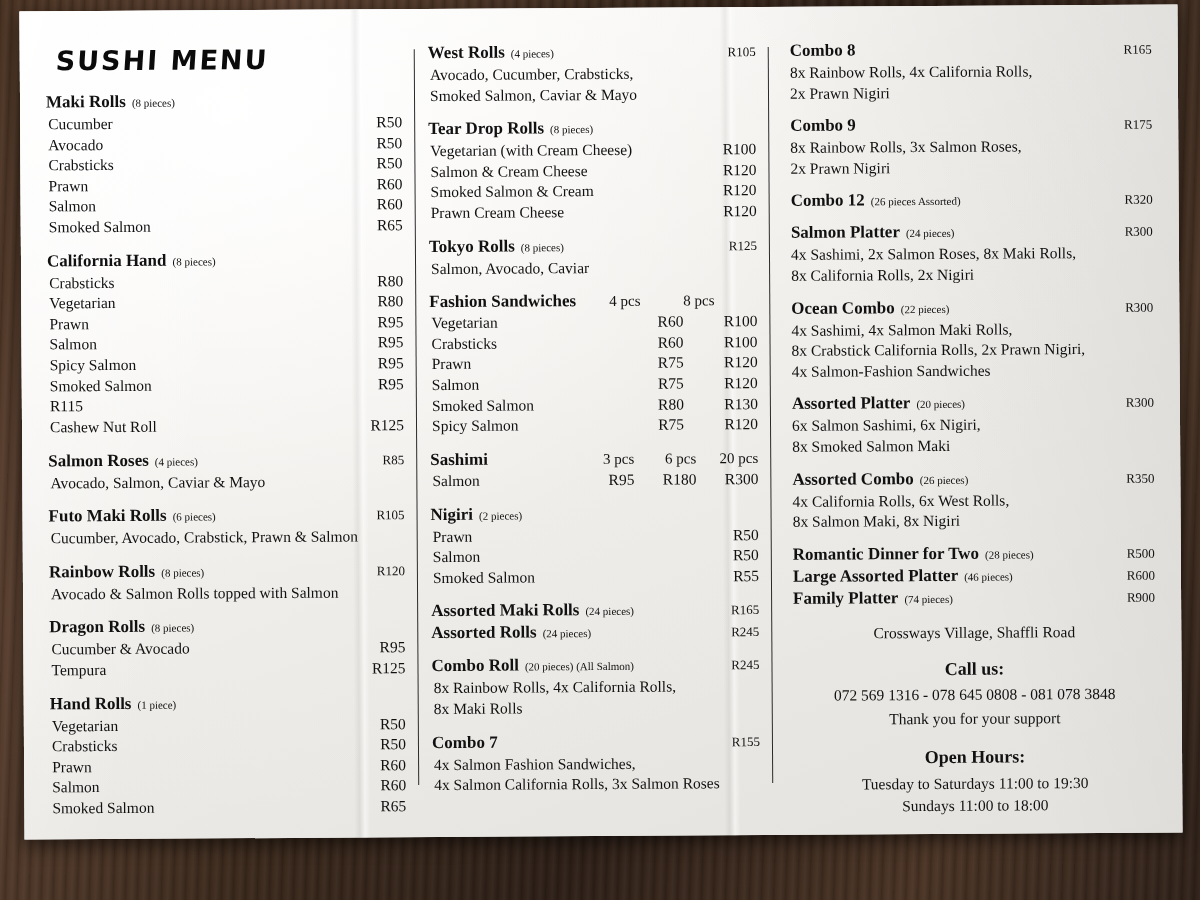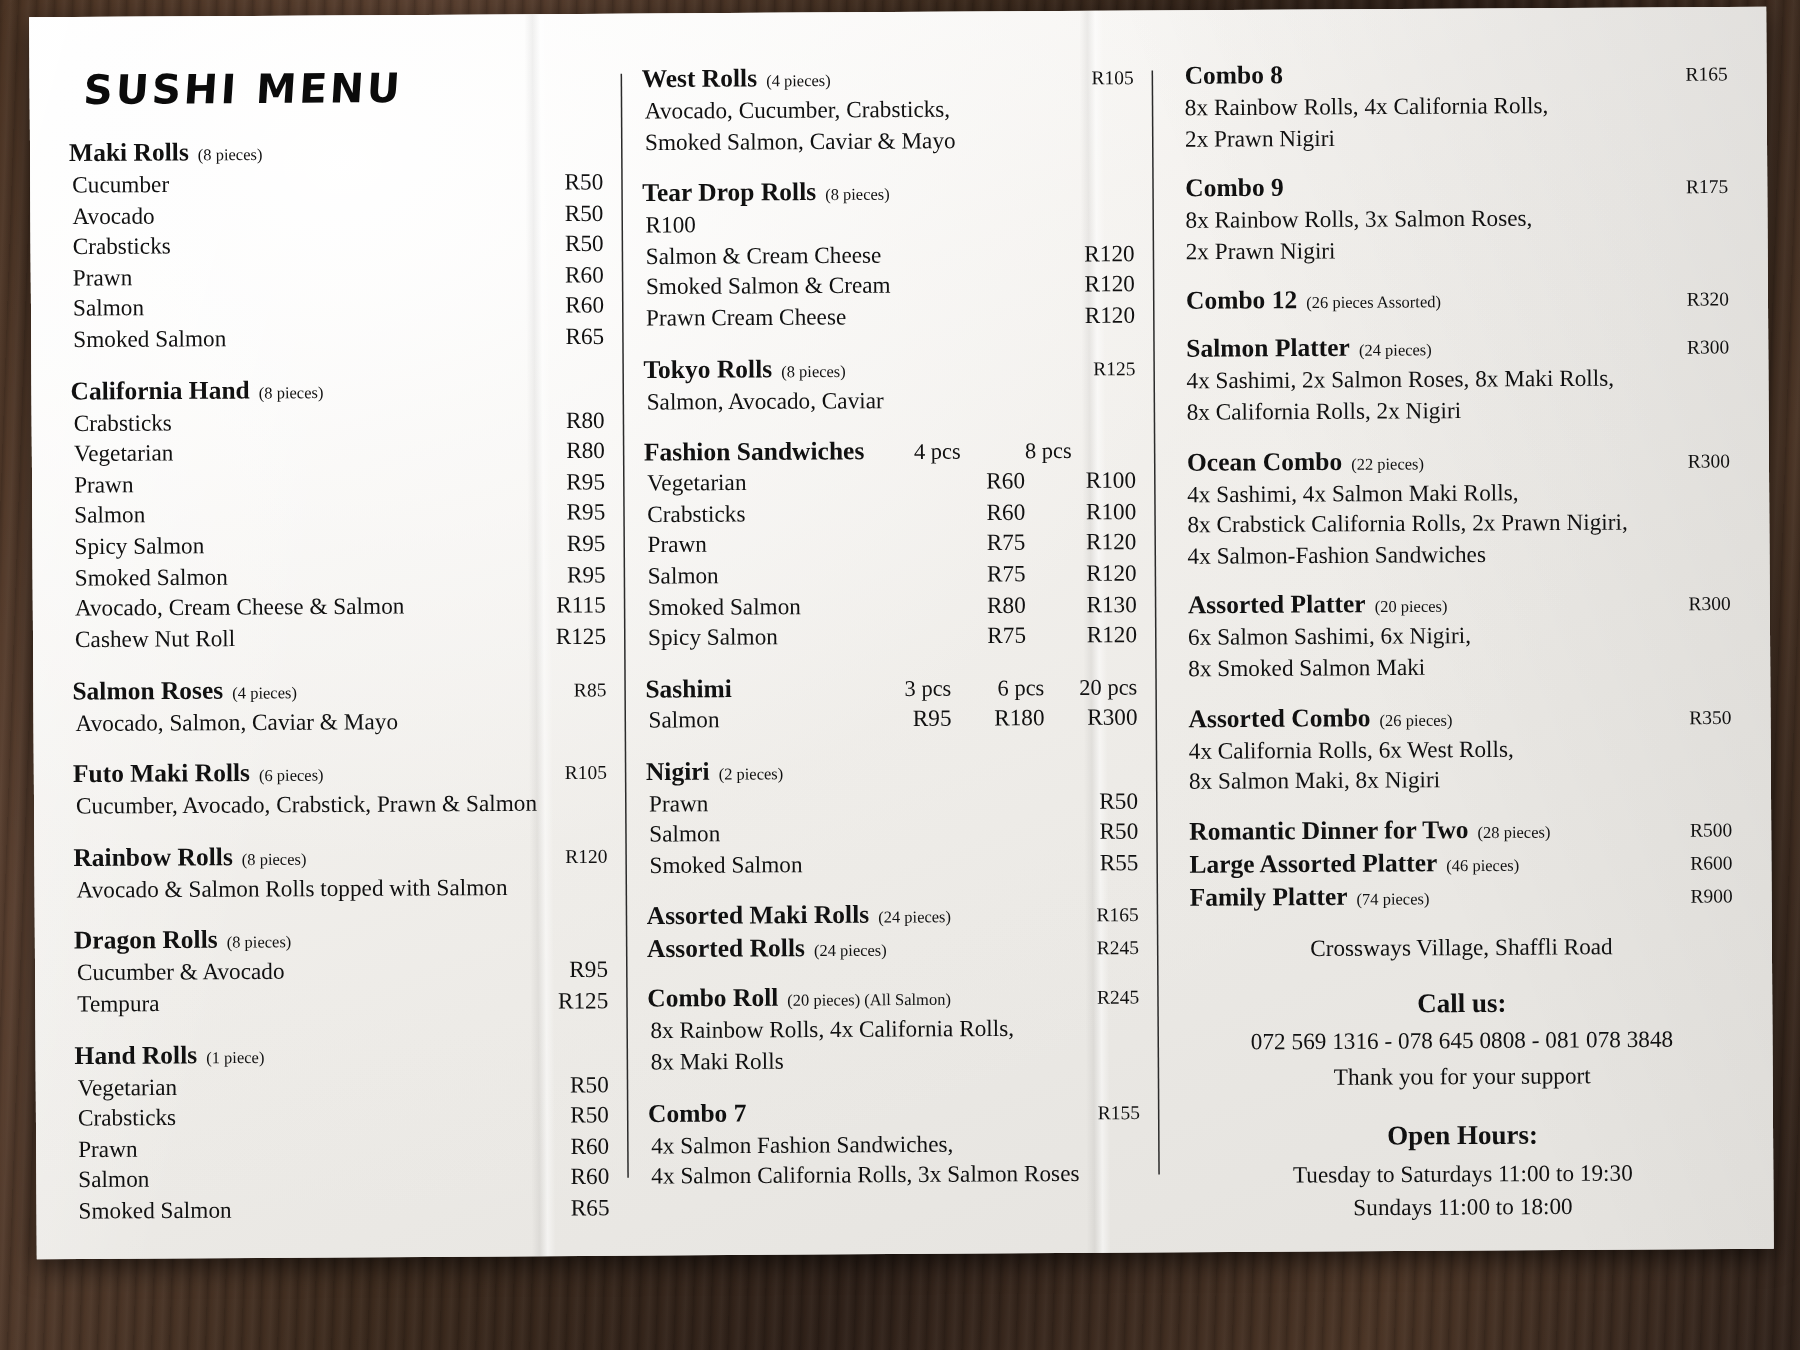--- a/index.html
+++ b/index.html
@@ -262,21 +262,20 @@
             </div>
           <div class="row">
               <span class="nm">Spicy Salmon</span>
               <span class="pr">R95</span>
             </div>
           <div class="row">
               <span class="nm">Smoked Salmon</span>
               <span class="pr">R95</span>
             </div>
           <div class="row">
-              <span class="nm">Avocado, Cream Cheese &amp; Salmon</span>
               <span class="pr">R115</span>
             </div>
           <div class="row">
               <span class="nm">Cashew Nut Roll</span>
               <span class="pr">R125</span>
             </div>
         </div>
 
         <div class="section">
           <div class="sec-head">
@@ -377,20 +376,21 @@
 
         <div class="section">
           <div class="sec-head">
             <div class="sec-head-left">
               <span class="sec-name">Tear Drop Rolls</span>
               <span class="sec-qty">(8 pieces)</span>
             </div>
             <span class="sec-price"></span>
           </div>
           <div class="row">
+              <span class="nm">Vegetarian (with Cream Cheese)</span>
               <span class="pr">R100</span>
             </div>
           <div class="row">
               <span class="nm">Salmon &amp; Cream Cheese</span>
               <span class="pr">R120</span>
             </div>
           <div class="row">
               <span class="nm">Smoked Salmon &amp; Cream</span>
               <span class="pr">R120</span>
             </div>

